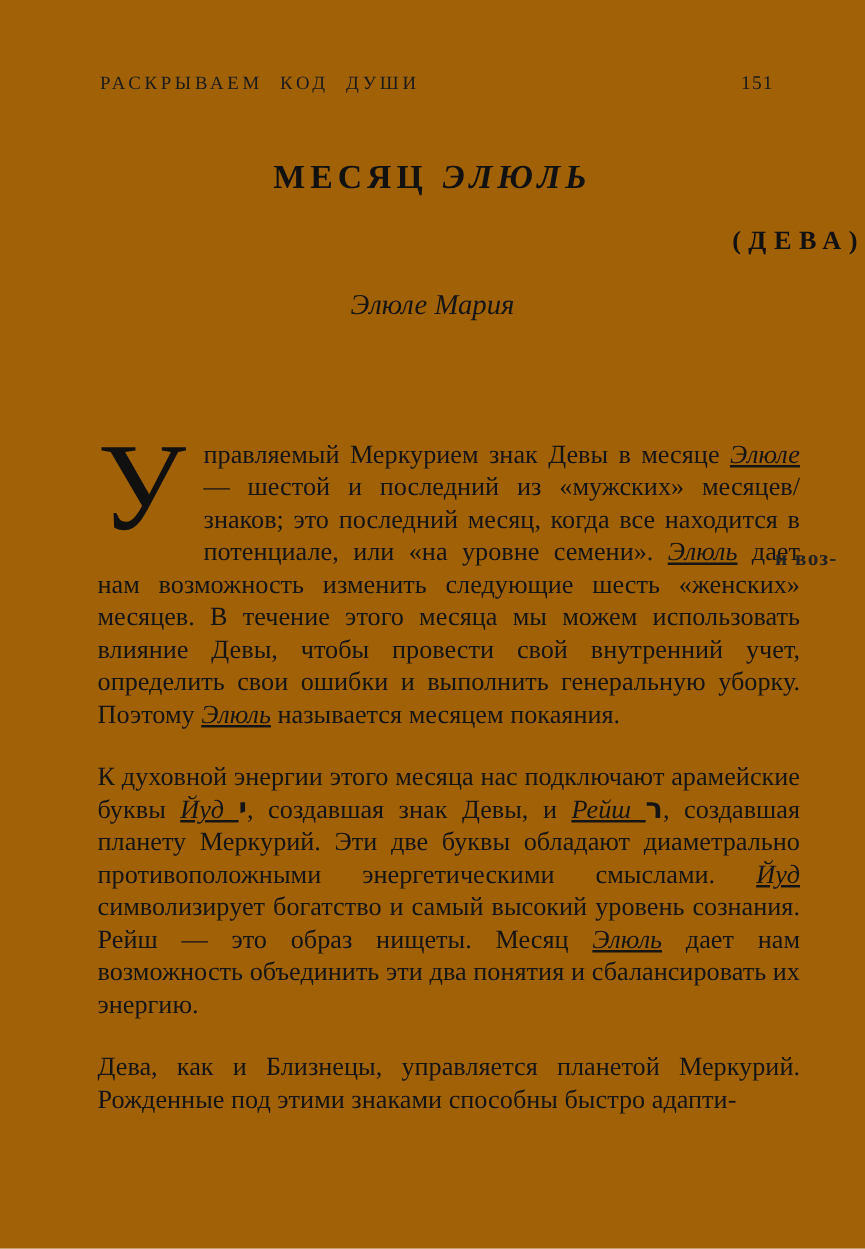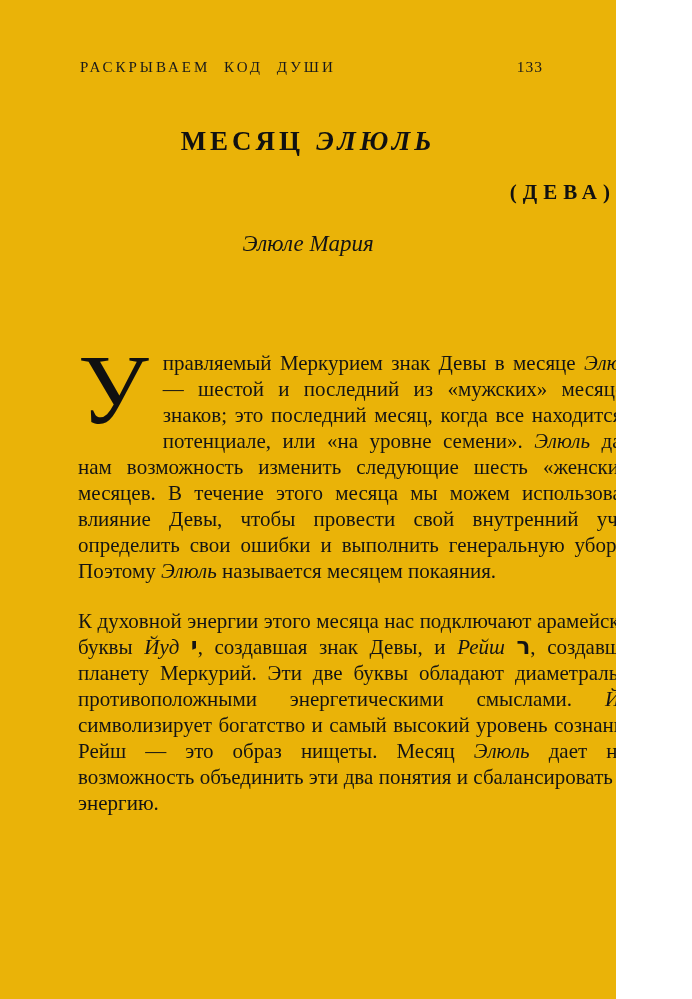--- a/index.html
+++ b/index.html
@@ -3,23 +3,23 @@
 <meta charset="utf-8">
 <style>
   html, body {
     margin: 0;
     padding: 0;
     background: #ffffff;
     font-family: "Liberation Serif", serif;
   }
   .page {
     position: relative;
-    width: 616px;
+    width: 692px;
     height: 999px;
-    background: #eab308;
+    background: #a16207;
     color: #161616;
     overflow: hidden;
   }
   
   .running-head-row {
     position: absolute;
     top: 58px;
     left: 80px;
     right: 73px;
     display: flex;
@@ -82,21 +82,21 @@
     width: 562px;
     font-size: 21px;
     line-height: 26px;
     text-align: justify;
     color: #141414;
   }
   .body-text p {
     margin: 0 0 24px 0;
   }
   .body-text p:last-child { margin-bottom: 0; }
-  .it { font-style: italic; }
+  .it { font-style: italic; text-decoration: underline; }
   .heb {
     font-family: "DejaVu Sans", sans-serif;
     font-weight: 700;
     font-size: 23px;
     line-height: 1;
   }
   .dropcap {
     float: left;
     font-size: 100px;
     line-height: 72px;
@@ -117,31 +117,32 @@
     font-weight: bold;
   }
 </style>
 </head>
 <body>
 
 <div class="page">
 
   <div class="running-head-row">
     <span class="running-head">РАСКРЫВАЕМ КОД ДУШИ</span>
-    <span class="page-number">133</span>
+    <span class="page-number">151</span>
   </div>
 
   <div class="title-line1">
     <span>МЕСЯЦ</span><span class="t-italic">ЭЛЮЛЬ</span>
   </div>
 
   <div class="title-line2">(ДЕВА)</div>
 
   <div class="subtitle">Элюле Мария</div>
 
   <div class="body-text">
     <p><span class="dropcap">У</span><span>правляемый Меркурием знак Девы в месяце </span><span class="it">Элюле</span><span> — шестой и последний из «мужских» месяцев/знаков; это последний месяц, когда все находится в потенциале, или «на уровне семени». </span><span class="it">Элюль</span><span> дает нам возможность изменить следующие шесть «женских» месяцев. В течение этого месяца мы можем использовать влияние Девы, чтобы провести свой внутренний учет, определить свои ошибки и выполнить генеральную уборку. Поэтому </span><span class="it">Элюль</span><span> называется месяцем покаяния.</span></p>
     <p><span>К духовной энергии этого месяца нас подключают арамейские буквы </span><span class="it">Йуд </span><span class="heb">י</span><span>, создавшая знак Девы, и </span><span class="it">Рейш </span><span class="heb">ר</span><span>, создавшая планету Меркурий. Эти две буквы обладают диаметрально противоположными энергетическими смыслами. </span><span class="it">Йуд</span><span> символизирует богатство и самый высокий уровень сознания. Рейш — это образ нищеты. Месяц </span><span class="it">Элюль</span><span> дает нам возможность объединить эти два понятия и сбалансировать их энергию.</span></p>
+    <p><span>Дева, как и Близнецы, управляется планетой Меркурий. Рожденные под этими знаками способны быстро адапти-</span></p>
   </div>
 
   <span class="margin-artifact">и воз-</span>
 
 </div>
 
 </body></html>

